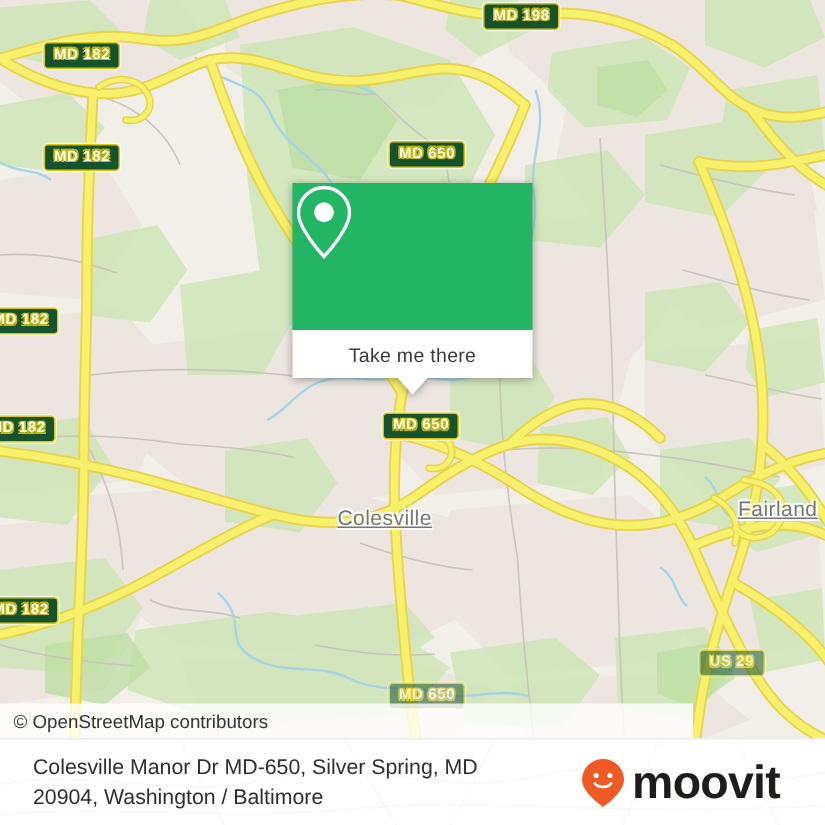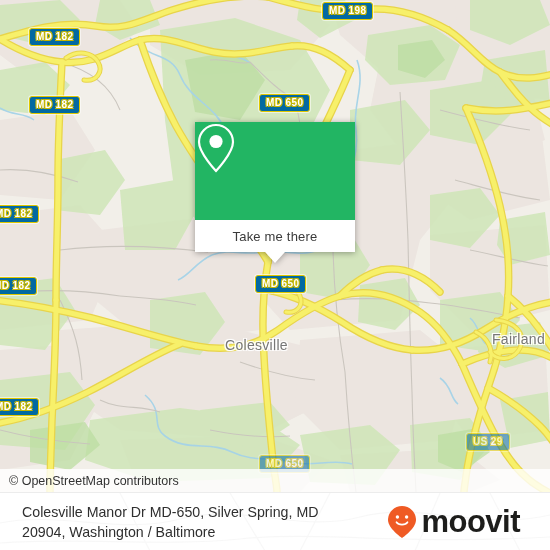--- a/index.html
+++ b/index.html
@@ -10,21 +10,21 @@
   }
   #page{position:relative;width:550px;height:550px;overflow:hidden;background:#fff;}
 
   
   #map{position:absolute;left:0;top:0;width:550px;height:492px;overflow:hidden;background:#f2efe9;}
   #map svg{position:absolute;left:0;top:0;}
 
   
   .shield{
     position:absolute;
-    background:#0369a1;
+    background:#14532d;
     border:1px solid #e0c800;
     border-radius:3px;
     color:#ffffff;
     font-size:10px;
     font-weight:bold;
     letter-spacing:.4px;
     padding:2px 6px 3px 6px;
     line-height:11px;
     white-space:nowrap;
     box-shadow:0 0 0 1px rgba(255,255,255,.55);
@@ -38,20 +38,21 @@
   .place{
     position:absolute;
     color:#777777;
     font-size:14px;
     letter-spacing:.3px;
     white-space:nowrap;
     text-shadow:
       -1.2px -1.2px 0 rgba(255,255,255,.9), 1.2px -1.2px 0 rgba(255,255,255,.9),
       -1.2px  1.2px 0 rgba(255,255,255,.9), 1.2px  1.2px 0 rgba(255,255,255,.9),
        0 0 3px rgba(255,255,255,.9);
+    text-decoration: underline;
   }
 
   
   #popup{
     position:absolute;left:195px;top:122px;width:160px;
     filter:drop-shadow(0 1px 3px rgba(0,0,0,.35));
     border-radius:29px;
   }
   #popup-head{
     width:160px;height:98px;background:#22b563;
@@ -65,21 +66,21 @@
   #popup-tail{
     position:absolute;left:70px;top:130px;
     width:0;height:0;
     border-left:10px solid transparent;
     border-right:10px solid transparent;
     border-top:11px solid #ffffff;
   }
 
   
   #attribution{
-    position:absolute;left:0;top:469px;width:550px;height:23px;
+    position:absolute;left:0;top:469px;width:462px;height:23px;
     background:rgba(255,255,255,.80);
     display:flex;align-items:center;
     color:#333333;font-size:12.5px;padding-left:9px;box-sizing:border-box;
   }
 
   
   #footer{
     position:absolute;left:0;top:492px;width:550px;height:58px;
     background:#ffffff;border-top:1px solid #ececec;
     display:flex;align-items:center;justify-content:space-between;

